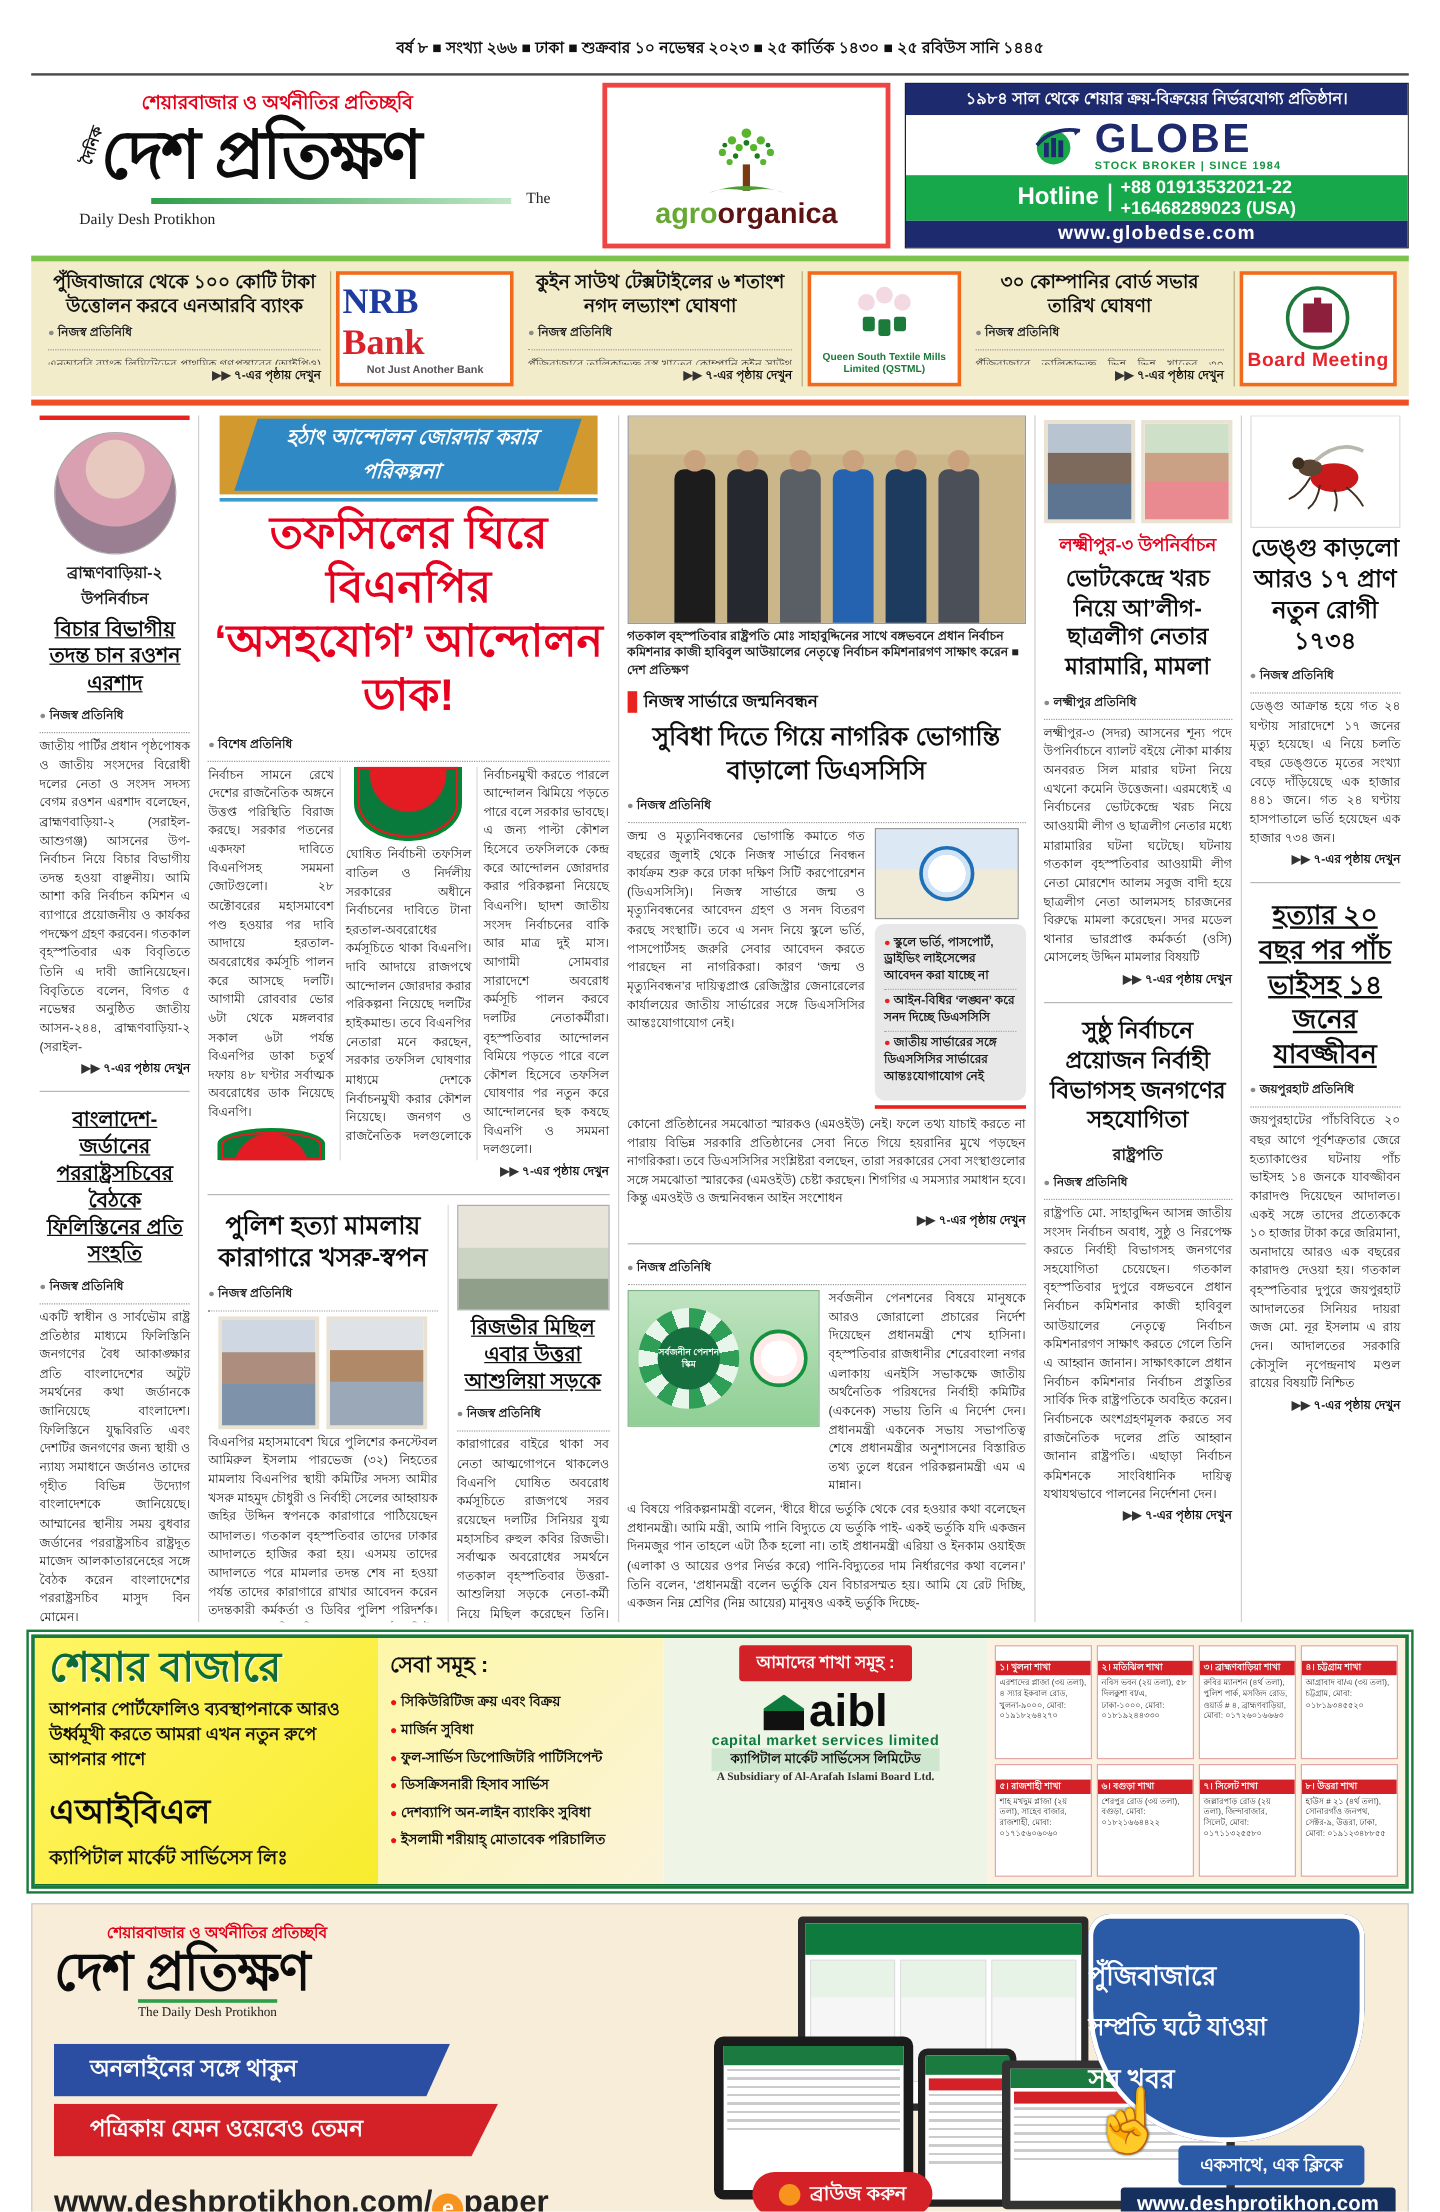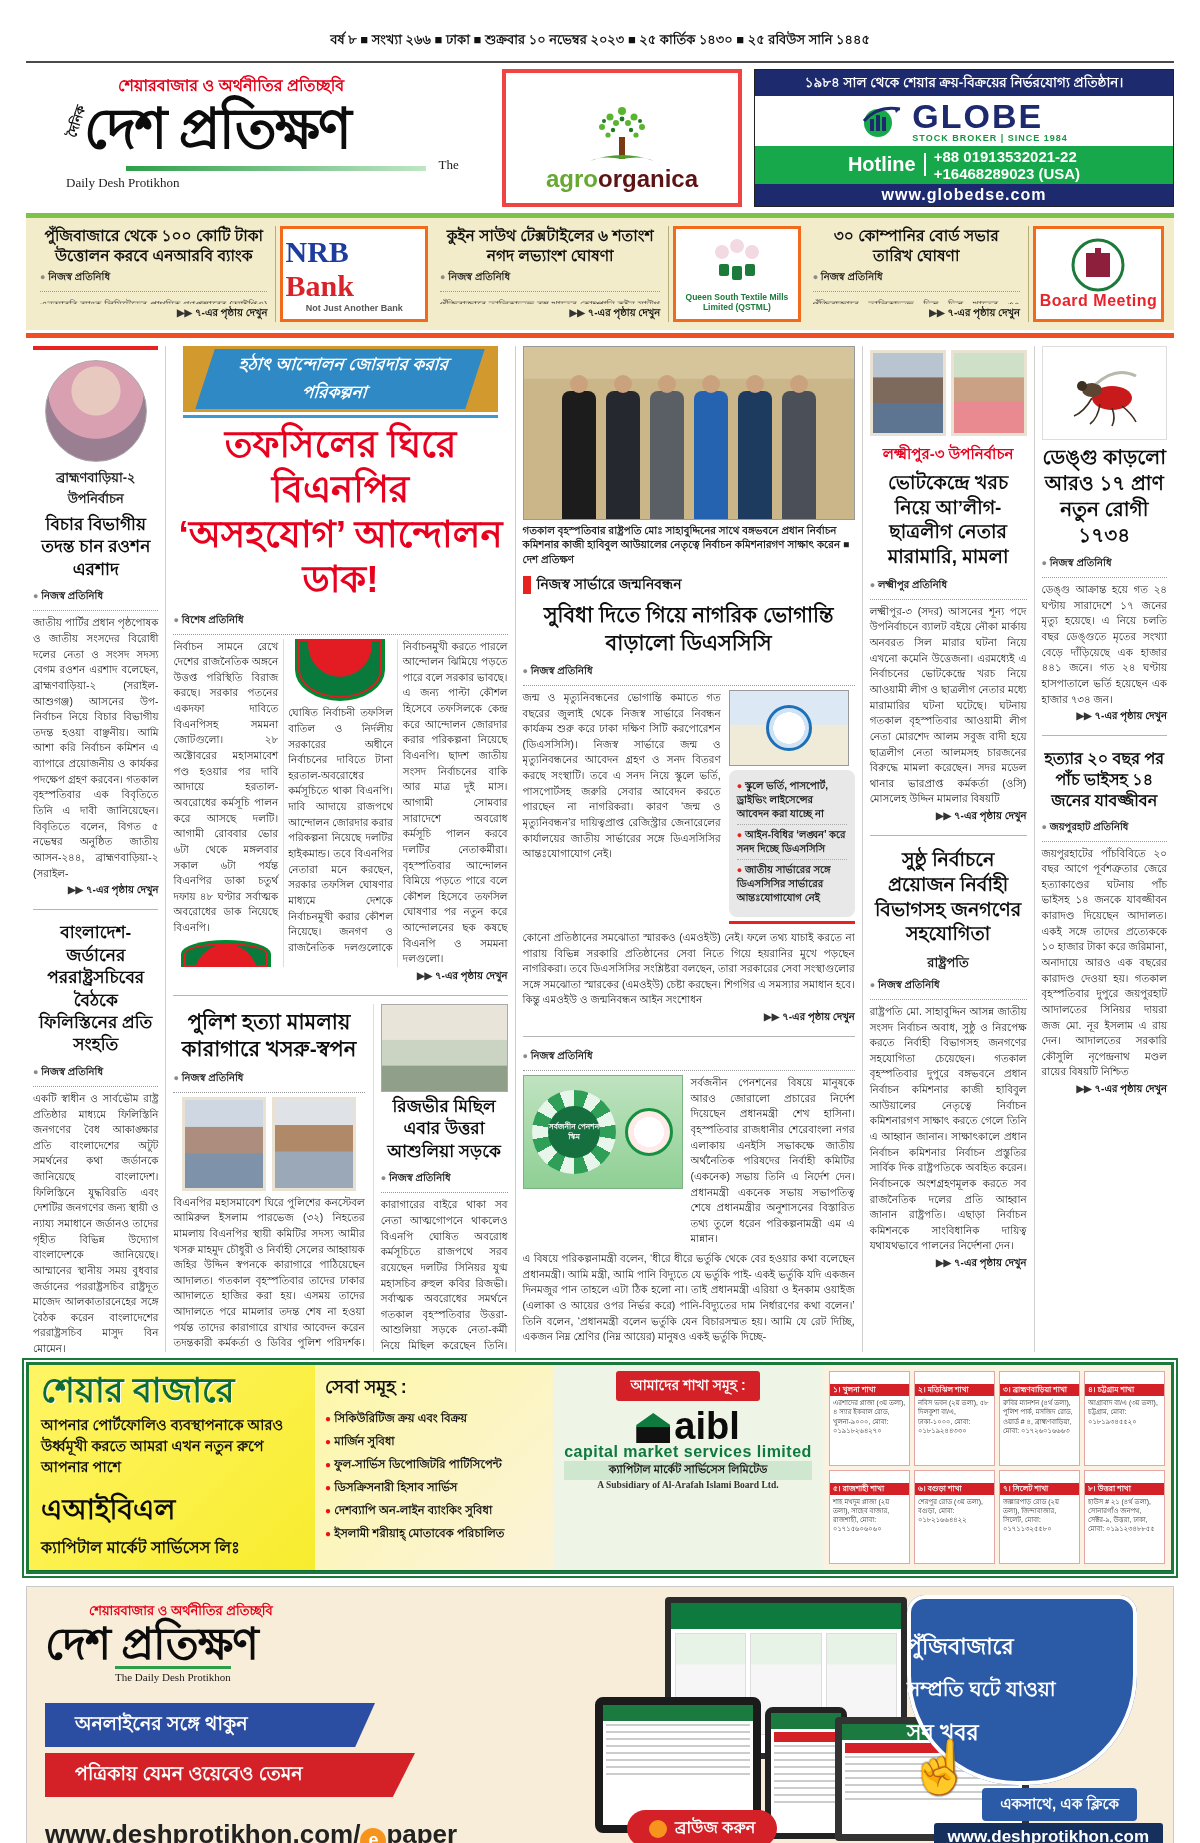--- a/index.html
+++ b/index.html
@@ -44,21 +44,21 @@
   
   .main{display:flex;margin-top:8px;height:1006px;overflow:hidden;}
   .col{padding:0 7px;border-right:1px solid #cfcfcf;overflow:hidden;}
   .col:last-child{border-right:none;}
   .colA{width:136px;} .colB{width:362px;} .colC{width:360px;} .colD{width:170px;} .colE{width:136px;}
   .byline{font-size:10px;font-weight:700;color:#222;border-bottom:1px dotted #999;padding:3px 0 5px;margin-bottom:4px;}
   .byline .dot{color:#8a8a8a;font-size:9px;}
   .body{font-size:10.3px;line-height:1.52;text-align:justify;color:#1c1c1c;}
   .more{font-weight:800;font-size:10px;text-align:right;color:#111;margin-top:1px;}
   .more .arr{color:#333;}
-  .h-sm{font-size:17px;font-weight:800;text-align:center;line-height:1.32;color:#0e0e0e;margin:4px 0;}
+  .h-sm{font-size:17px;font-weight:800;text-align:center;line-height:1.32;color:#0e0e0e;margin:4px 0;text-decoration:underline;}
   .h-md{font-size:21px;font-weight:800;text-align:center;line-height:1.3;color:#0e0e0e;margin:4px 0;}
   .kicker-sm{font-size:13px;font-weight:700;text-align:center;color:#222;margin-top:6px;}
   .kicker-red{font-size:15px;font-weight:800;text-align:center;color:#e8001f;margin-top:6px;}
   .art{margin-bottom:10px;}
   .sep-top{border-top:1px solid #b5b5b5;padding-top:8px;}
   .rule-red{border-top:4px solid #e8231f;padding-top:8px;}
   .circle-photo{width:100px;height:100px;border-radius:50%;margin:2px auto;border:1px solid #aaa;background:radial-gradient(circle at 50% 30%,#e8c9c0 0 28%,#d8a0b0 29% 55%,#9a7f92 56% 100%);}
   
   .lead-kicker{background:#d29a2e;padding:3px 22px;margin:0 10px;}
   .lead-kicker .inner{display:block;background:#2f89c5;color:#fff;font-size:17px;font-weight:800;text-align:center;transform:skewX(-18deg);padding:2px 6px;}
@@ -111,21 +111,21 @@
   .aibl-brand-sub{font-size:16px;font-weight:800;color:#111;}
   .aibl-serv{width:218px;background:linear-gradient(135deg,#fdf7a8,#fbf3d9);padding:8px 10px;font-weight:800;}
   .serv-title{font-size:18px;color:#111;margin-bottom:6px;}
   .serv-item{font-size:11.5px;margin:4px 0;color:#111;}
   .serv-item .rb{color:#e11;font-size:10px;}
   .aibl-mid{width:250px;background:#eef5e6;padding:6px 10px;display:flex;flex-direction:column;align-items:center;}
   .branch-ribbon{background:#d42027;color:#fff;font-size:14px;font-weight:800;padding:3px 14px;border-radius:3px;}
   .aibl-logo{margin-top:8px;text-align:center;}
   .aibl-word{font-size:38px;font-weight:900;color:#0c0c0c;line-height:.9;}
   .aibl-house{display:inline-block;width:34px;height:30px;background:linear-gradient(180deg,#0f7a3e 0 45%,#111 46% 100%);clip-path:polygon(50% 0,100% 40%,100% 100%,0 100%,0 40%);margin-right:4px;vertical-align:-4px;}
-  .aibl-l1{font-size:16px;font-weight:700;color:#0f7a3e;letter-spacing:.5px;}
+  .aibl-l1{font-size:12px;font-weight:700;color:#0f7a3e;letter-spacing:.5px;}
   .aibl-l2{font-size:11px;font-weight:800;color:#111;background:#cfe6cf;padding:0 4px;}
   .aibl-l3{font-size:9.5px;font-weight:700;color:#333;font-family:"Liberation Serif",serif;}
   .aibl-branches{flex:1;min-width:300px;background:#fbf2e2;padding:6px;display:grid;grid-template-columns:repeat(4,1fr);gap:4px;}
   .branch{border:1px solid #e3a6a6;background:#fff;font-size:6.8px;line-height:1.35;overflow:hidden;}
   .branch .bn{background:#d42027;color:#fff;font-weight:800;font-size:7.5px;padding:1px 3px;margin-top:12px;}
   .branch .ba{padding:2px 3px;color:#333;}
   .aibl-bottom{width:100%;display:flex;flex-direction:column;}
   .trek-bar{background:#0e6b38;color:#fff;text-align:center;font-size:15px;font-weight:800;padding:2px 0;}
   
   .banner{margin-top:12px;border:1px solid #c9c9c9;background:#f8edd8;height:268px;display:flex;position:relative;overflow:hidden;}
@@ -424,21 +424,21 @@
                 <path d="M60 48 q10 8 14 16"></path>
             </g>
           </svg>
         </div>
         <div class="h-md" style="font-size:20px">ডেঙ্গু কাড়লো আরও ১৭ প্রাণ নতুন রোগী ১৭৩৪</div>
         <div class="byline"><span class="dot">●</span> <span>নিজস্ব প্রতিনিধি</span></div>
         <div class="body">ডেঙ্গু আক্রান্ত হয়ে গত ২৪ ঘণ্টায় সারাদেশে ১৭ জনের মৃত্যু হয়েছে। এ নিয়ে চলতি বছর ডেঙ্গুতে মৃতের সংখ্যা বেড়ে দাঁড়িয়েছে এক হাজার ৪৪১ জনে। গত ২৪ ঘণ্টায় হাসপাতালে ভর্তি হয়েছেন এক হাজার ৭৩৪ জন।</div>
         <div class="more"><span class="arr">▶▶</span> <span>৭-এর পৃষ্ঠায় দেখুন</span></div>
       </div>
       <div class="art sep-top">
-        <div class="h-sm" style="font-size:16px">হত্যার ২০ বছর পর পাঁচ ভাইসহ ১৪ জনের যাবজ্জীবন</div>
+        <div class="h-sm" style="font-size:22px">হত্যার ২০ বছর পর পাঁচ ভাইসহ ১৪ জনের যাবজ্জীবন</div>
         <div class="byline"><span class="dot">●</span> <span>জয়পুরহাট প্রতিনিধি</span></div>
         <div class="body">জয়পুরহাটের পাঁচবিবিতে ২০ বছর আগে পূর্বশত্রুতার জেরে হত্যাকাণ্ডের ঘটনায় পাঁচ ভাইসহ ১৪ জনকে যাবজ্জীবন কারাদণ্ড দিয়েছেন আদালত। একই সঙ্গে তাদের প্রত্যেককে ১০ হাজার টাকা করে জরিমানা, অনাদায়ে আরও এক বছরের কারাদণ্ড দেওয়া হয়। গতকাল বৃহস্পতিবার দুপুরে জয়পুরহাট আদালতের সিনিয়র দায়রা জজ মো. নূর ইসলাম এ রায় দেন। আদালতের সরকারি কৌসুলি নৃপেন্দ্রনাথ মণ্ডল রায়ের বিষয়টি নিশ্চিত</div>
         <div class="more"><span class="arr">▶▶</span> <span>৭-এর পৃষ্ঠায় দেখুন</span></div>
       </div>
     </div>
   </div>
 
   <div class="aibl">
     <div class="aibl-left">
       <div class="aibl-title">শেয়ার বাজারে</div>

